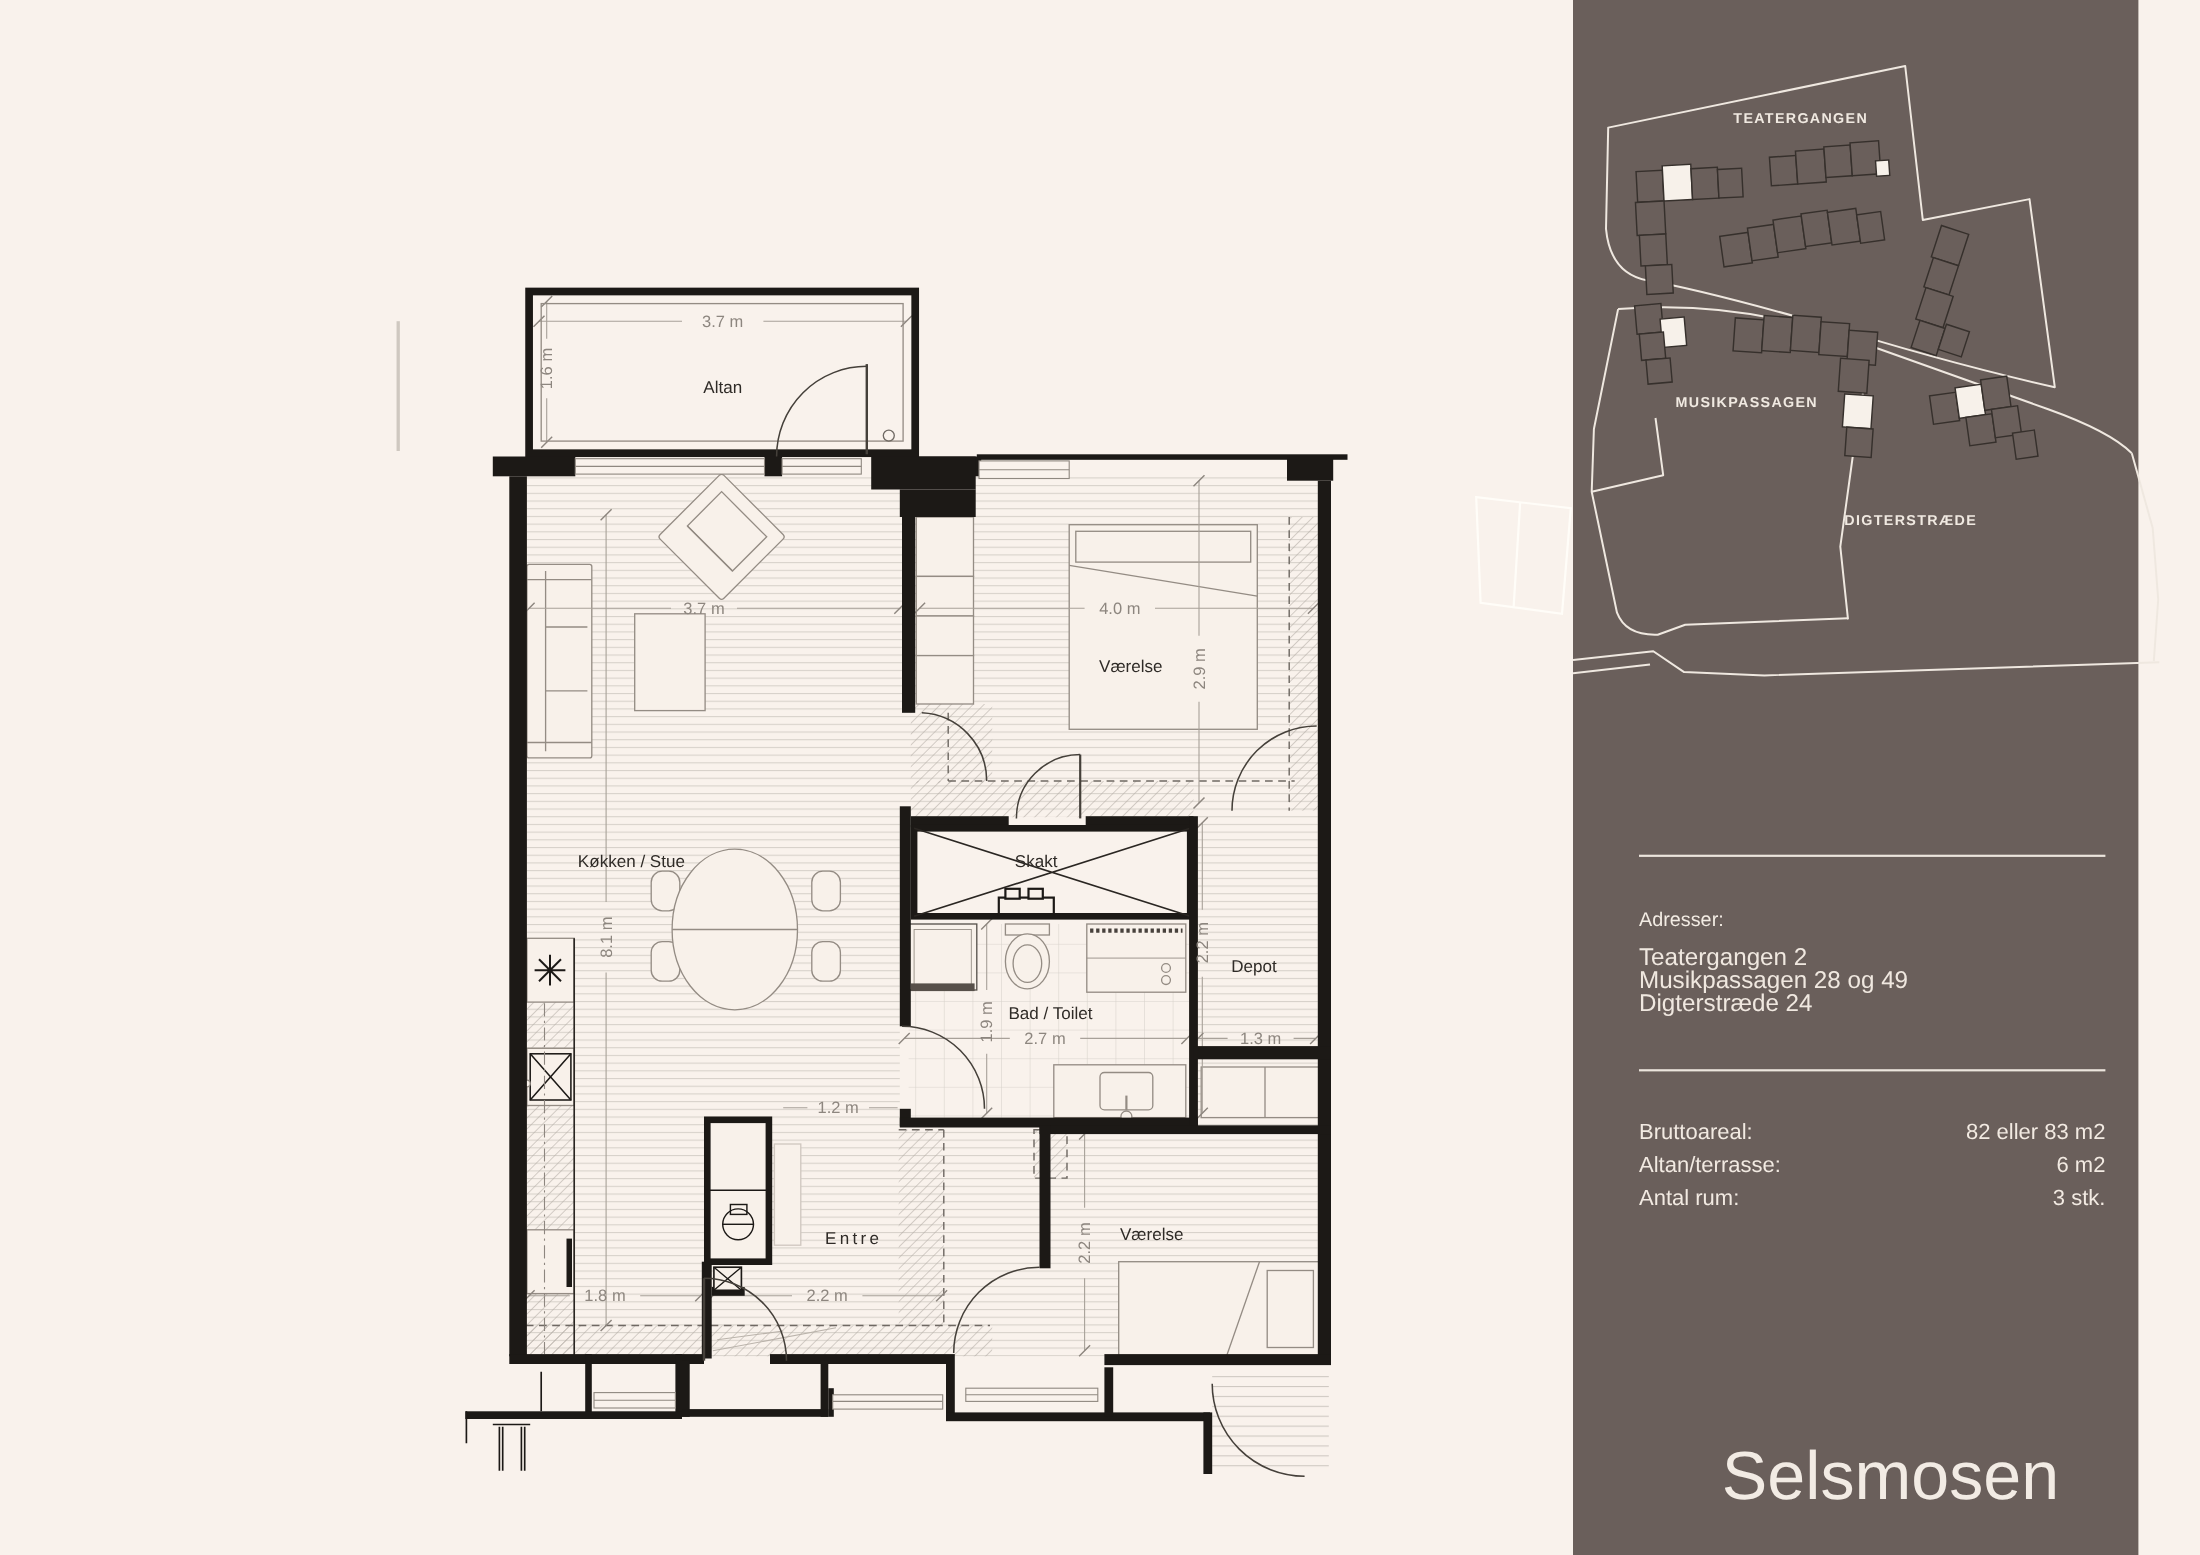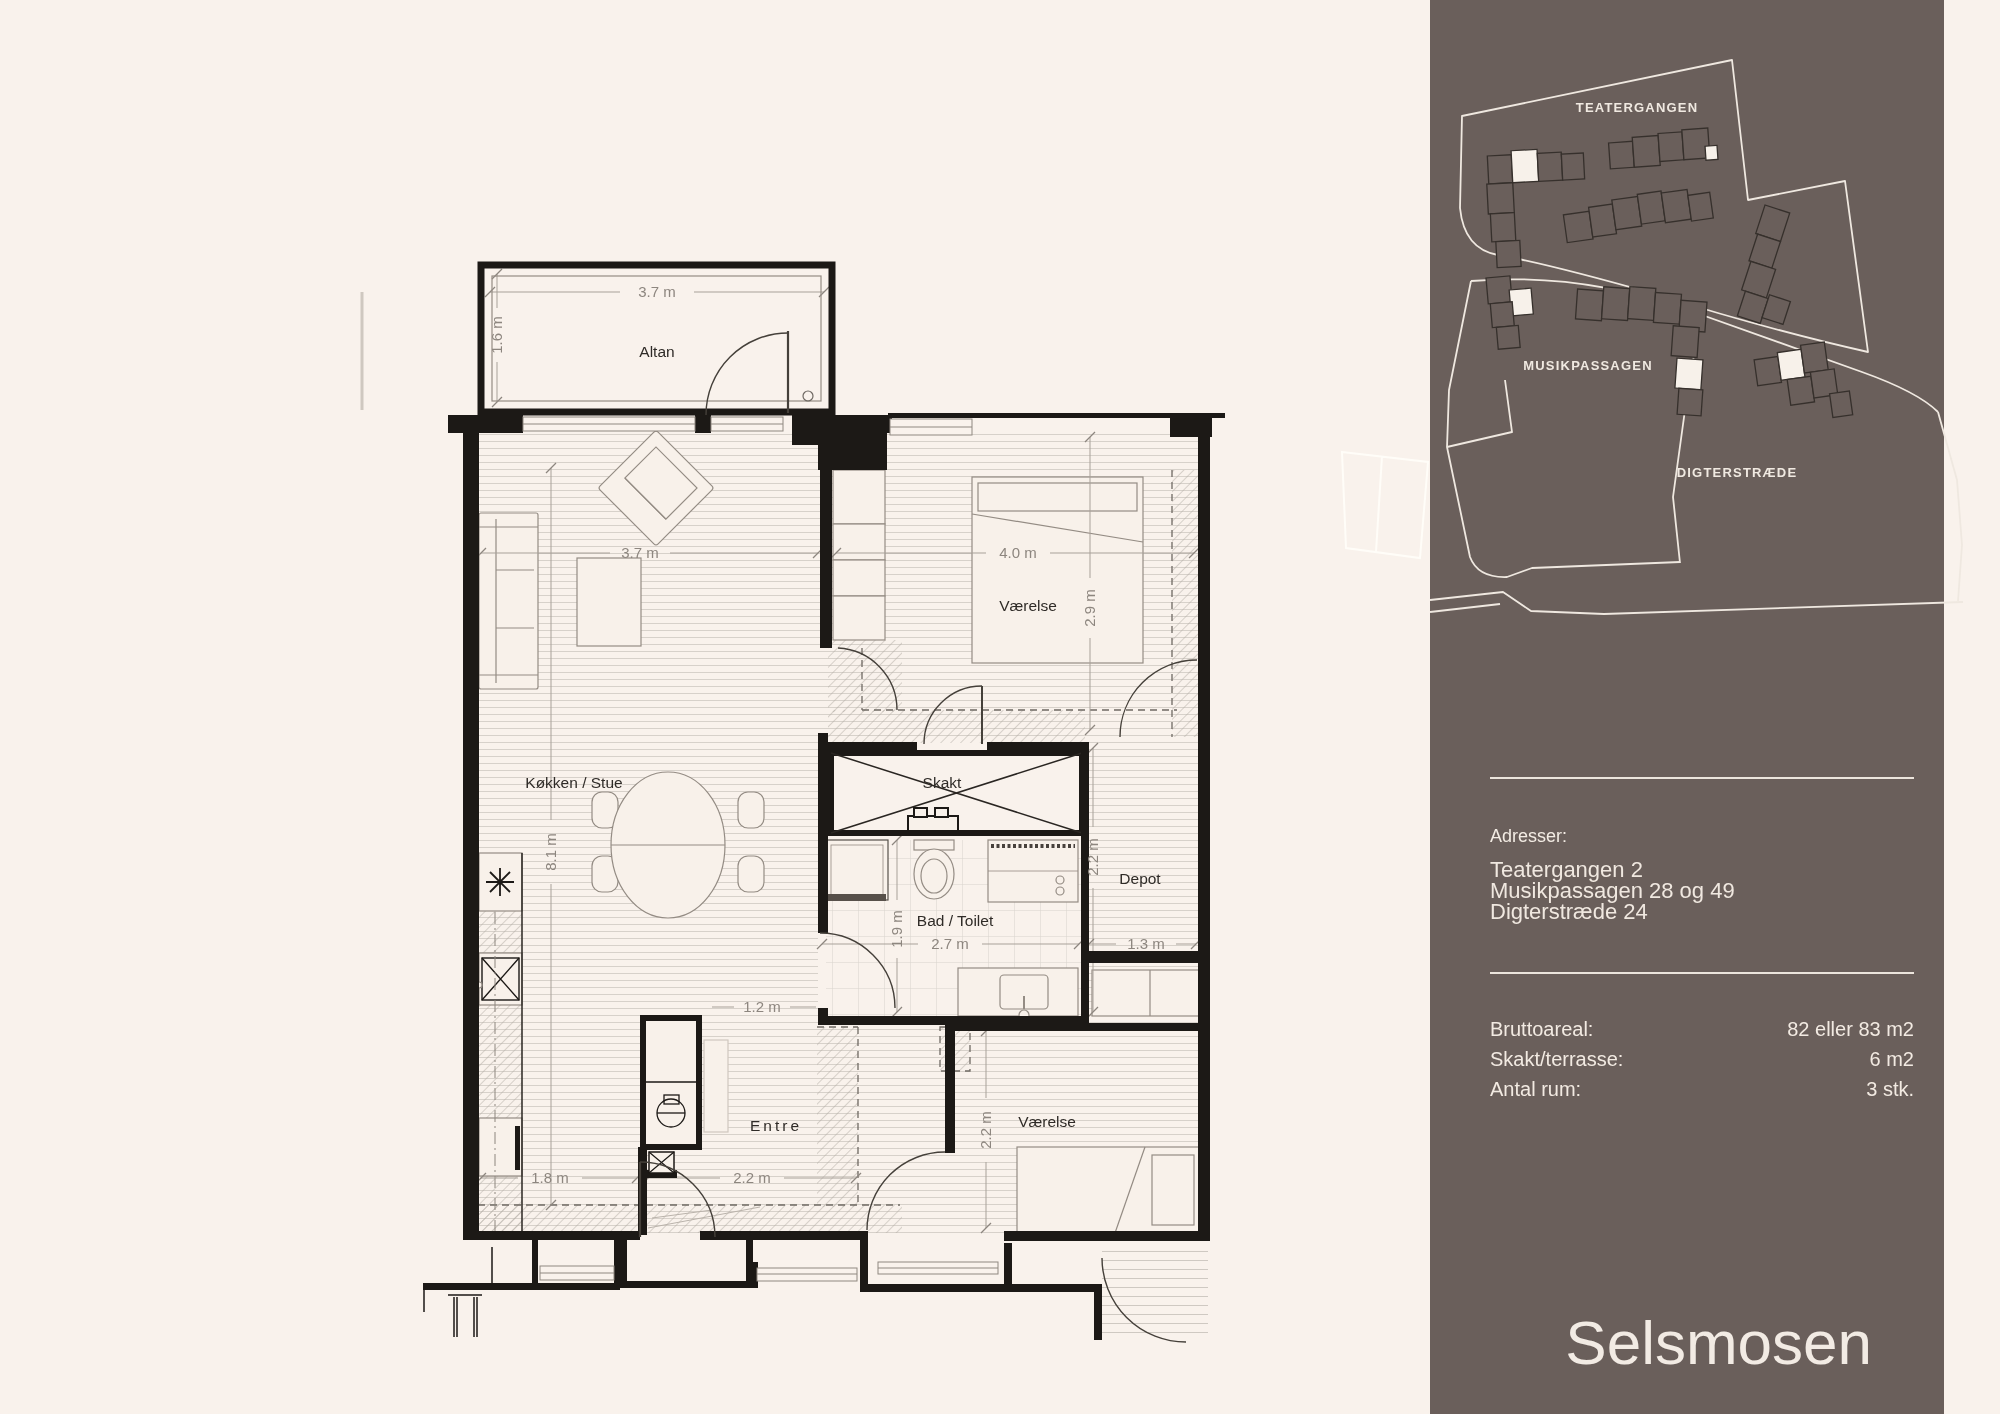--- a/index.html
+++ b/index.html
@@ -408,21 +408,21 @@
     </div>
 
     <div class="divider" style="top:972px;"></div>
 
     <div class="facts">
       <div class="fact-row">
         <span>Bruttoareal:</span>
         <span>82 eller 83 m2</span>
       </div>
       <div class="fact-row">
-        <span>Skakt/terrasse:</span>
+        <span>Altan/terrasse:</span>
         <span>6 m2</span>
       </div>
       <div class="fact-row gap">
         <span>Antal rum:</span>
         <span>3 stk.</span>
       </div>
     </div>
 
     <div class="brand">Selsmosen</div>
   </div>

